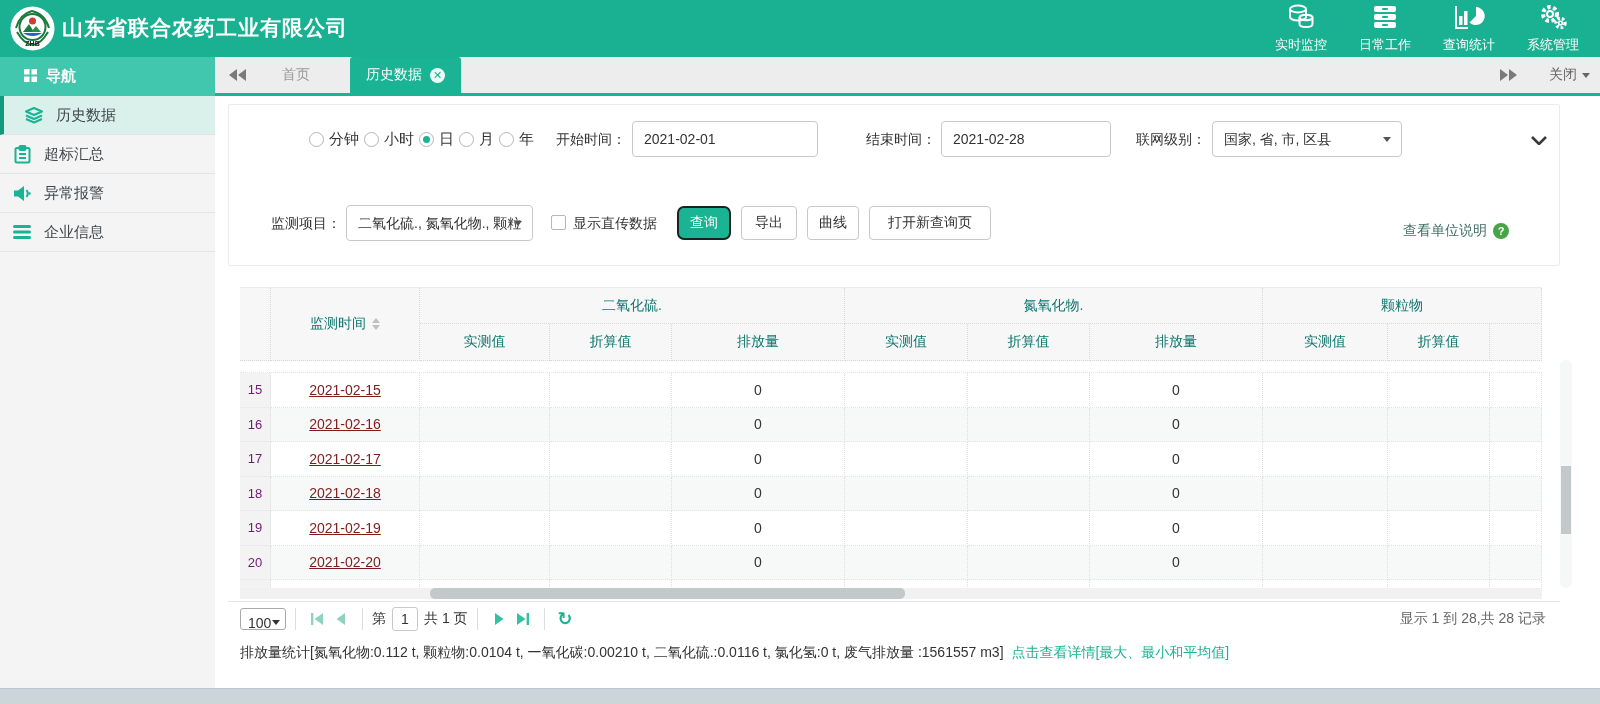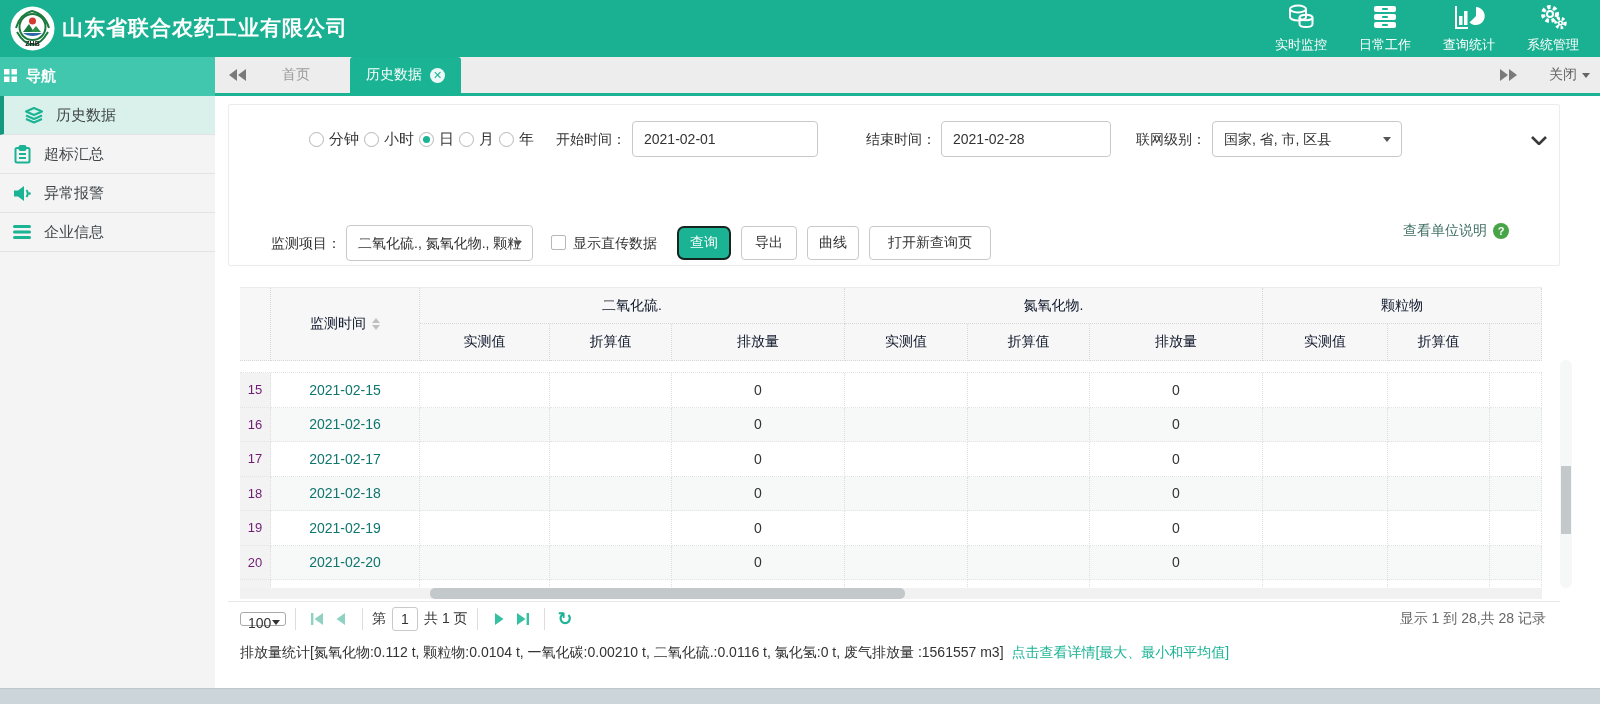--- a/index.html
+++ b/index.html
@@ -11,21 +11,21 @@
   .top-header { position:absolute; left:0; top:0; width:1600px; height:57px; background:#19b192; display:flex; align-items:center; }
   .logo-wrap { position:absolute; left:10px; top:6px; width:45px; height:45px; }
   .company-title { position:absolute; left:62px; top:14px; color:#fff; font-size:21px; font-weight:bold; letter-spacing:1px; white-space:nowrap; }
   .header-nav { position:absolute; right:18px; top:0; height:57px; display:flex; gap:26px; align-items:center; }
   .hnav-item { display:flex; flex-direction:column; align-items:center; justify-content:center; color:#fff; cursor:pointer; min-width:58px; }
   .hnav-item svg { height:26px; }
   .hnav-label { font-size:13px; margin-top:2px; white-space:nowrap; }
 
   
   .sidebar { position:absolute; left:0; top:57px; width:215px; height:631px; background:#f4f4f4; }
-  .nav-title { height:39px; background:#41c7ae; color:#fff; font-size:15px; font-weight:bold; display:flex; align-items:center; padding-left:4px; gap:9px; }
+  .nav-title { height:39px; background:#41c7ae; color:#fff; font-size:15px; font-weight:bold; display:flex; align-items:center; padding-left:24px; gap:9px; }
   .side-item { height:39px; display:flex; align-items:center; gap:12px; padding-left:12px; border-bottom:1px solid #e3e3e3; font-size:15px; color:#40464a; cursor:pointer; background:#f4f4f4; }
   .side-item.active { background:#d9f1ea; border-left:4px solid #13997e; padding-left:20px; }
   .side-item .sicon { width:20px; display:flex; justify-content:center; }
 
   
   .main { position:absolute; left:215px; top:57px; width:1385px; height:631px; background:#fff; }
   .tabstrip { position:relative; height:39px; background:#ededee; border-bottom:3px solid #1ab394; display:flex; align-items:stretch; }
   .tab-arrow { display:flex; align-items:center; padding:0 14px; cursor:pointer; }
   .tab-home { display:flex; align-items:center; padding:0 22px; color:#9a9a9a; font-size:14px; cursor:pointer; }
   .tab-active { display:flex; align-items:center; gap:8px; padding:0 16px; background:#1ab394; color:#fff; font-size:14px; border-radius:3px 3px 0 0; cursor:pointer; margin-left:18px; }
@@ -49,51 +49,51 @@
   .chk-label { position:absolute; font-size:14px; color:#333; height:36px; line-height:36px; }
   .btn { position:absolute; height:34px; top:1px; border:1px solid #c9c9c9; border-radius:4px; background:#fff; color:#333; font-size:14px; text-align:center; cursor:pointer; white-space:nowrap; font-family:inherit; }
   .btn-primary { background:#1ab394; color:#fff; border:2px solid #15241f; border-radius:7px; }
   .help-link { position:absolute; right:50px; top:108px; height:36px; display:flex; align-items:center; gap:6px; font-size:14px; color:#3f6f63; cursor:pointer; }
   .qmark { width:16px; height:16px; border-radius:50%; background:#47a447; color:#fff; font-size:11px; font-weight:bold; text-align:center; line-height:16px; }
   .collapse-chevron { position:absolute; left:1302px; top:26px; cursor:pointer; }
 
   
   .tbl-wrap { position:absolute; left:25px; top:191px; width:1302px; height:310px; overflow:hidden; font-size:14px; }
   .trow { display:flex; }
-  .hcell { background:#f7f7f8; color:#0f172a; display:flex; align-items:center; justify-content:center; border-right:1px dotted #d8d8d8; border-bottom:1px dotted #d8d8d8; }
+  .hcell { background:#f7f7f8; color:#0f766e; display:flex; align-items:center; justify-content:center; border-right:1px dotted #d8d8d8; border-bottom:1px dotted #d8d8d8; }
   .thead { border-top:1px solid #ececec; }
   .h-full { height:73px; }
   .h-grp { height:36px; }
   .h-sub { height:37px; }
   .col-num{width:31px;flex:none;} .col-time{width:149px;flex:none;}
   .c0{width:130px;flex:none;} .c1{width:122px;flex:none;} .c2{width:173px;flex:none;}
   .c3{width:123px;flex:none;} .c4{width:122px;flex:none;} .c5{width:173px;flex:none;}
   .c6{width:125px;flex:none;} .c7{width:102px;flex:none;} .c8{width:52px;flex:none;}
   .g0{width:425px;flex:none;} .g1{width:418px;flex:none;} .g2{width:279px;flex:none;}
   .sort-ico { display:inline-flex; flex-direction:column; gap:2px; margin-left:6px; }
   .sort-ico i { width:0; height:0; border-left:4px solid transparent; border-right:4px solid transparent; display:block; }
   .sort-up { border-bottom:5px solid #c0c0c0; }
   .sort-down { border-top:5px solid #c0c0c0; }
   .drow { display:flex; height:34.5px; background:#fff; }
   .drow.striped { background:#f7f8f8; }
   .dcell { display:flex; align-items:center; justify-content:center; border-right:1px dotted #dedede; border-bottom:1px dotted #e3e3e3; overflow:hidden; }
   .dnum { background:#f3f3f3; color:#701a75; font-size:13px; }
-  .ddate { color:#0f766e; }
+  .ddate { color:#7f1d1d;text-decoration:underline; }
   .dval { color:#333; }
   .partial-row { height:12px; background:#fff; border-bottom:1px dotted #e3e3e3; }
 
   
   .vscroll { position:absolute; left:1345px; top:264px; width:12px; height:228px; background:#f6f7f7; border-radius:6px; }
   .vthumb { position:absolute; left:1px; top:106px; width:10px; height:68px; background:#c3c8cb; }
   .hscroll { position:absolute; left:25px; top:492px; width:1302px; height:11px; background:#f1f1f1; }
   .hthumb { position:absolute; left:190px; top:0; width:475px; height:11px; background:#c3c8cb; border-radius:5px; }
 
   
   .pagebar { position:absolute; left:13px; top:505px; width:1332px; height:34px; border-top:1px solid #e7e7e7; background:#fff; display:flex; align-items:center; }
-  .psize { margin-left:12px; width:46px; height:14px; border:1px solid #a9a9a9; border-radius:3px; font-size:14px; color:#333; display:flex; align-items:center; justify-content:space-between; padding:8px 5px 0 7px; cursor:pointer; }
+  .psize { margin-left:12px; width:46px; height:22px; border:1px solid #a9a9a9; border-radius:3px; font-size:14px; color:#333; display:flex; align-items:center; justify-content:space-between; padding:8px 5px 0 7px; cursor:pointer; }
   .psize .sel-caret2 { width:0;height:0;border-left:4px solid transparent;border-right:4px solid transparent;border-top:5px solid #333; }
   .psep { width:1px; height:22px; background:#ddd; margin:0 9px; }
   .pbtn { display:flex; align-items:center; justify-content:center; width:24px; height:24px; cursor:pointer; }
   .ptext { font-size:14px; color:#333; white-space:nowrap; }
   .pinput { width:26px; height:24px; border:1px solid #c9c9c9; border-radius:3px; text-align:center; font-size:14px; color:#333; line-height:22px; margin:0 6px; }
   .prefresh { color:#1ab394; font-size:18px; font-weight:bold; cursor:pointer; margin-left:4px; }
   .precords { position:absolute; right:14px; font-size:14px; color:#666; }
 
   
   .stats { position:absolute; left:25px; top:548px; font-size:14px; color:#333; white-space:nowrap; }
@@ -286,21 +286,21 @@
           <div class="flabel" style="left:895px; width:82px;">联网级别：</div>
           <div class="fbox" style="left:983px; width:190px;"><span>国家, 省, 市, 区县</span><span class="sel-caret"></span></div>
         </div>
         <div class="collapse-chevron">
           <svg width="16" height="9" viewBox="0 0 16 9">
               <polyline points="1,1 8,8 15,1" fill="none" stroke="#3a3a3a" stroke-width="2.6"></polyline>
             </svg>
         </div>
 
 
-        <div style="position:absolute; left:0; top:120px; width:100%; height:36px;">
+        <div style="position:absolute; left:0; top:100px; width:100%; height:36px;">
           <div class="flabel" style="left:30px; width:82px;">监测项目：</div>
           <div class="fbox" style="left:117px; width:187px;"><span>二氧化硫., 氮氧化物., 颗粒</span><span class="sel-caret"></span></div>
           <span class="chk" style="left:322px;"></span>
           <span class="chk-label" style="left:344px;">显示直传数据</span>
           <button class="btn btn-primary" style="left:448px; width:54px;">查询</button>
           <button class="btn" style="left:512px; width:56px;">导出</button>
           <button class="btn" style="left:578px; width:52px;">曲线</button>
           <button class="btn" style="left:640px; width:122px;">打开新查询页</button>
         </div>
         <div class="help-link">

